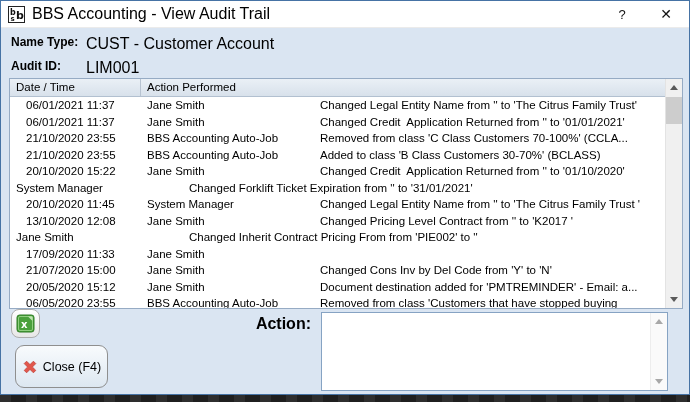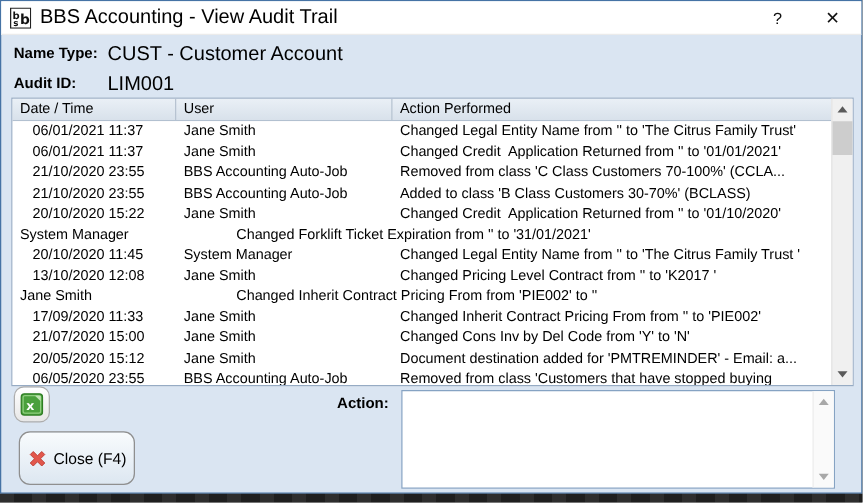--- a/index.html
+++ b/index.html
@@ -49,21 +49,21 @@
   .sb-thumb { position:absolute; left:0; top:18px; width:16px; height:27px; background:#cdcdcd; }
 
   
   .excel-btn { position:absolute; left:10px; top:308px; width:29px; height:29px;
                border:1px solid #adadad; border-radius:8px;
                background:linear-gradient(#ffffff,#e7e7e7);
                display:flex; align-items:center; justify-content:center; }
 
   
   .action-label { position:absolute; left:200px; top:314px; width:110px; text-align:right;
-                  font-size:12px; font-weight:bold; color:#000; }
+                  font-size:16px; font-weight:bold; color:#000; }
   .action-box { position:absolute; left:320px; top:311px; width:347px; height:79px;
                 border:1px solid #86a3c3; background:#fff; display:flex; }
   .action-text { flex:1; border:none; outline:none; resize:none; background:transparent;
                  font-family:"Liberation Sans", sans-serif; font-size:11.5px; padding:2px 4px; }
   .action-scroll { flex:0 0 17px; background:#fafafa; border-left:1px solid #ededed; position:relative; }
   .action-scroll .tri-up { border-bottom-color:#a8a8a8; }
   .action-scroll .tri-down { border-top-color:#a8a8a8; }
 
   
   .close-btn { position:absolute; left:14px; top:344px; width:93px; height:43px;
@@ -96,21 +96,20 @@
 
     <div class="field-label" style="top:34px;">Name Type:</div>
     <div class="field-value" style="top:34px;">CUST - Customer Account</div>
     <div class="field-label" style="top:58px;">Audit ID:</div>
     <div class="field-value" style="top:58px;">LIM001</div>
 
     <div class="audit-table">
       <div class="table-main">
         <div class="thead">
           <div class="th c1">Date / Time</div>
-          <div class="th c2">User</div>
           <div class="th c3">Action Performed</div>
         </div>
         <div class="tbody">
           <div class="tr">
             <div class="td c1">06/01/2021 11:37</div>
             <div class="td c2">Jane Smith</div>
             <div class="td c3">Changed Legal Entity Name from '' to 'The Citrus Family Trust'</div>
           </div>
           <div class="tr">
             <div class="td c1">06/01/2021 11:37</div>
@@ -146,21 +145,20 @@
             <div class="td c2">Jane Smith</div>
             <div class="td c3">Changed Pricing Level Contract from '' to 'K2017 '</div>
           </div>
           <div class="tr">
             <div class="td c2">Jane Smith</div>
             <div class="td c3">Changed Inherit Contract Pricing From from 'PIE002' to ''</div>
           </div>
           <div class="tr">
             <div class="td c1">17/09/2020 11:33</div>
             <div class="td c2">Jane Smith</div>
-            <div class="td c3">Changed Inherit Contract Pricing From from '' to 'PIE002'</div>
           </div>
           <div class="tr">
             <div class="td c1">21/07/2020 15:00</div>
             <div class="td c2">Jane Smith</div>
             <div class="td c3">Changed Cons Inv by Del Code from 'Y' to 'N'</div>
           </div>
           <div class="tr">
             <div class="td c1">20/05/2020 15:12</div>
             <div class="td c2">Jane Smith</div>
             <div class="td c3">Document destination added for 'PMTREMINDER' - Email: a...</div>

